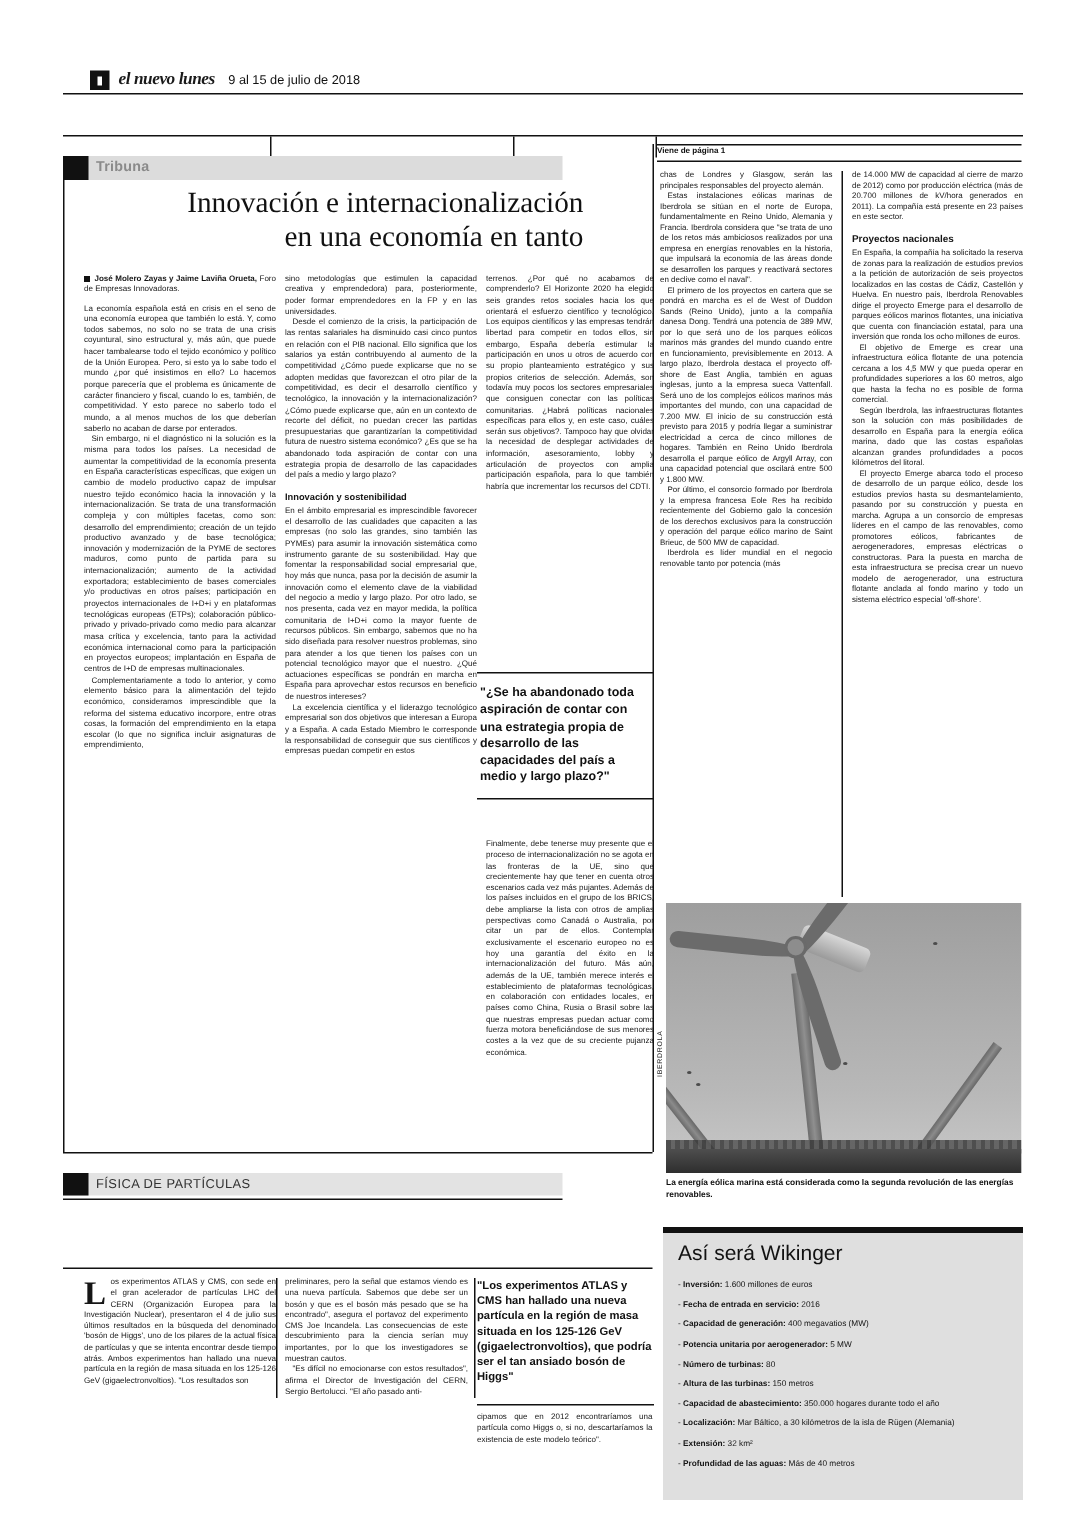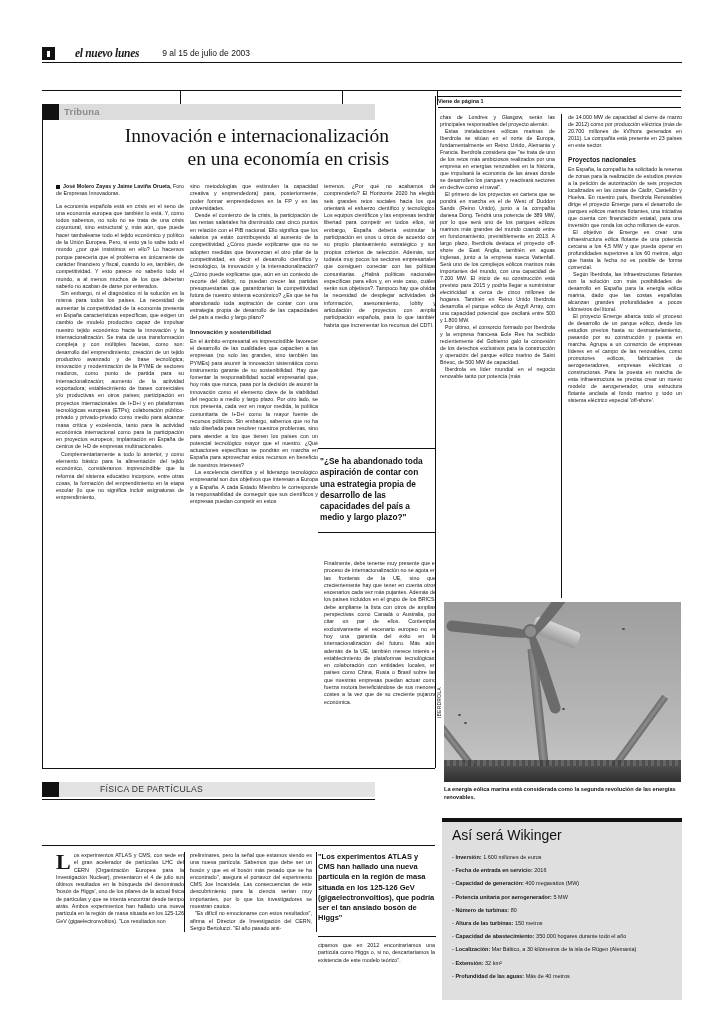--- a/index.html
+++ b/index.html
@@ -8,22 +8,22 @@
     width: 724px; height: 1024px;
     background: #ffffff;
     font-family: "Liberation Sans", sans-serif;
     color: #111;
     position: relative;
     overflow: hidden;
   }
   .page { position:absolute; inset:0; }
 
   
-  .masthead { position:absolute; left:42px; top:44px; width:640px; height:18px;
-              display:flex; align-items:center; gap:20px; }
+  .masthead { position:absolute; left:60px; top:44px; width:640px; height:18px;
+              display:flex; align-items:center; gap:6px; }
   .mast-square { width:13px; height:13px; background:#111; display:inline-block;
                  position:relative; }
   .mast-square::after { content:""; position:absolute; left:5px; top:4px;
                         width:3px; height:6px; background:#fff; }
   .mast-logo { font-family:"Liberation Serif", serif; font-weight:bold; font-style:italic;
                font-size:11.5px; letter-spacing:-.3px; color:#1a1a1a;
                filter: blur(.35px); }
   .mast-date { font-size:8.5px; color:#111; margin-left:3px; }
 
   .rule-top { position:absolute; left:42px; top:62px; width:640px; height:1px;
@@ -114,21 +114,21 @@
        letter-spacing:.5px; }
   .photo-caption { position:absolute; left:444px; top:786px; width:237px;
        font-size:5.6px; line-height:7.6px; font-weight:bold; color:#111; }
 
   
   .fisica-band { position:absolute; left:42px; top:782px; width:333px; height:15px;
                  background:#e3e3e3; }
   .fisica-sq { position:absolute; left:42px; top:782px; width:17px; height:15px;
                background:#111; }
   .fisica-label { position:absolute; left:64px; top:784px; font-size:8.6px;
-                  color:#333; letter-spacing:.3px;margin-left:36px; }
+                  color:#333; letter-spacing:.3px; }
   .fisica-rule { position:absolute; left:42px; top:799px; width:333px; height:1px;
                  background:#111; }
 
   .higgs-headline { position:absolute; left:42px; top:812px; width:393px;
        text-align:center; font-family:"Liberation Serif", serif; font-size:19px;
        color:#111; }
   .higgs-rule { position:absolute; left:42px; top:845px; width:393px; height:1px;
                 background:#111; }
 
   .hcol { position:absolute; font-size:5.35px; line-height:7.3px;
@@ -158,37 +158,37 @@
   .sepline { position:absolute; background:#111; }
 </style>
 </head>
 <body>
 
 <div class="page">
 
   <div class="masthead">
     <span class="mast-square"></span>
     <span class="mast-logo">el nuevo lunes</span>
-    <span class="mast-date">9 al 15 de julio de 2003</span>
+    <span class="mast-date">9 al 15 de julio de 2018</span>
   </div>
   <div class="rule-top"></div>
   <div class="rule-mid"></div>
   <div class="colrules">
     <i style="left:138px"></i>
       <i style="left:300px"></i>
       <i style="left:395px"></i>
   </div>
 
   <div class="tribuna-band"></div>
   <div class="tribuna-sq"></div>
   <div class="tribuna-label">Tribuna</div>
 
   <div class="headline">
     <div>Innovación e internacionalización</div>
-    <div>en una economía en crisis</div>
+    <div>en una economía en tanto</div>
   </div>
 
   <div class="col" style="left:56px; top:183px; width:128px;">
     <p class="byline">
       <span class="sq"></span><span>José Molero Zayas y Jaime Laviña Orueta,</span><span class="rol"> Foro de Empresas Innovadoras.</span>
     </p>
     <p class="first">La economía española está en crisis en el seno de una economía europea que también lo está. Y, como todos sabemos, no solo no se trata de una crisis coyuntural, sino estructural y, más aún, que puede hacer tambalearse todo el tejido económico y político de la Unión Europea. Pero, si esto ya lo sabe todo el mundo ¿por qué insistimos en ello? Lo hacemos porque parecería que el problema es únicamente de carácter financiero y fiscal, cuando lo es, también, de competitividad. Y esto parece no saberlo todo el mundo, a al menos muchos de los que deberían saberlo no acaban de darse por enterados.</p>
     <p>Sin embargo, ni el diagnóstico ni la solución es la misma para todos los países. La necesidad de aumentar la competitividad de la economía presenta en España características específicas, que exigen un cambio de modelo productivo capaz de impulsar nuestro tejido económico hacia la innovación y la internacionalización. Se trata de una transformación compleja y con múltiples facetas, como son: desarrollo del emprendimiento; creación de un tejido productivo avanzado y de base tecnológica; innovación y modernización de la PYME de sectores maduros, como punto de partida para su internacionalización; aumento de la actividad exportadora; establecimiento de bases comerciales y/o productivas en otros países; participación en proyectos internacionales de I+D+i y en plataformas tecnológicas europeas (ETPs); colaboración público-privado y privado-privado como medio para alcanzar masa crítica y excelencia, tanto para la actividad económica internacional como para la participación en proyectos europeos; implantación en España de centros de I+D de empresas multinacionales.</p>
     <p>Complementariamente a todo lo anterior, y como elemento básico para la alimentación del tejido económico, consideramos imprescindible que la reforma del sistema educativo incorpore, entre otras cosas, la formación del emprendimiento en la etapa escolar (lo que no significa incluir asignaturas de emprendimiento,</p>
   </div>

